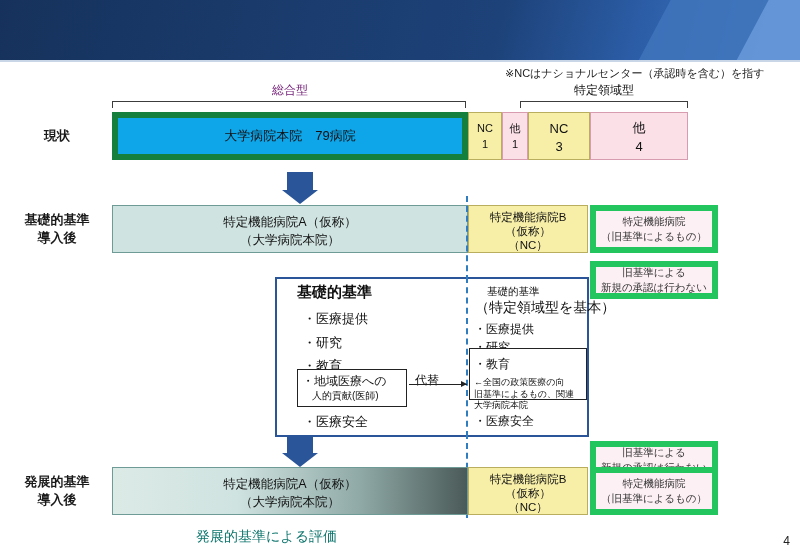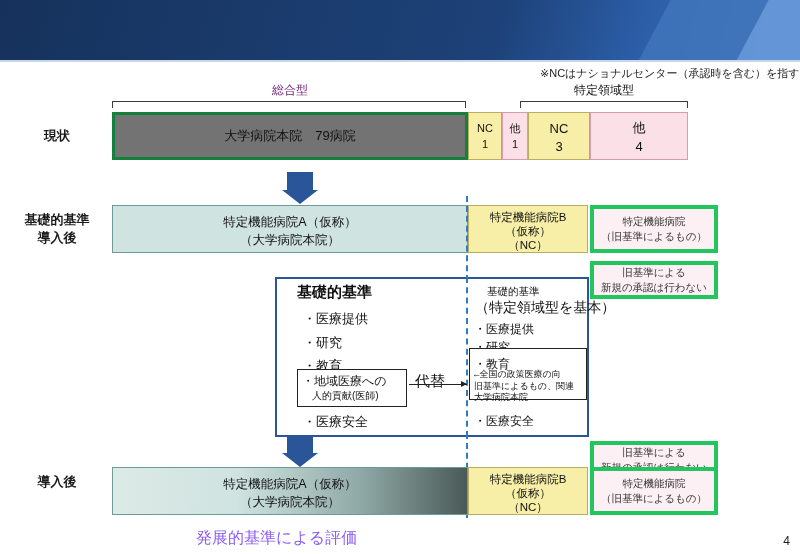--- a/index.html
+++ b/index.html
@@ -29,26 +29,26 @@
     white-space:nowrap;
   }
   #header-underline{
     position:absolute;left:0;top:60px;width:800px;height:2px;background:#c9d6e8;
   }
   
   .lbl{position:absolute;white-space:nowrap;}
   .ctr{display:flex;align-items:center;justify-content:center;text-align:center;}
   .box{position:absolute;box-sizing:border-box;}
   .note{
-    position:absolute;box-sizing:border-box;border:4px solid #22c55e;
+    position:absolute;box-sizing:border-box;border:6px solid #22c55e;
     background:#fdf0f4;color:#333;font-size:10.5px;line-height:1.45;
     display:flex;align-items:center;justify-content:center;text-align:center;
   }
   
-  #nc-note{position:absolute;left:505px;top:66px;font-size:11px;color:#222;margin-left:35px;}
+  #nc-note{position:absolute;left:505px;top:66px;font-size:11px;color:#222;}
   
   .brace{position:absolute;border-top:1px solid #3c3c3c;height:7px;
          border-left:1px solid #3c3c3c;border-right:1px solid #3c3c3c;box-sizing:border-box;}
   
   .rowlabel{position:absolute;font-size:13px;font-weight:bold;color:#1a1a1a;text-align:center;line-height:1.3;}
   
   .arrow{position:absolute;width:0;height:0;}
   .arrowstem{position:absolute;background:#2a5699;}
   
   #dashline{
@@ -59,52 +59,52 @@
   #criteria-panel{
     position:absolute;left:275px;top:277px;width:314px;height:160px;
     border:2px solid #2a5699;box-sizing:border-box;background:#fff;
   }
   #criteria-divider{position:absolute;left:466px;top:277px;height:160px;border-left:2px dashed #2f7dc0;}
   .crit-left{position:absolute;font-size:13px;color:#111;}
   .crit-right{position:absolute;font-size:11px;color:#111;}
   #subbox{
     position:absolute;left:469px;top:348px;width:118px;height:52px;
     border:1px solid #222;box-sizing:border-box;background:#fff;
-    font-size:9px;line-height:1.3;color:#111;padding:7px 4px;font-family:Liberation Mono, monospace;
+    font-size:9px;line-height:1.3;color:#111;padding:14px 4px;
   }
   #contrib-box{
     position:absolute;left:297px;top:369px;width:110px;height:38px;
     border:1px solid #222;box-sizing:border-box;background:#fff;
   }
-  #daitai{position:absolute;left:415px;top:372px;font-size:15px;color:#111;}
+  #daitai{position:absolute;left:415px;top:372px;font-size:12px;color:#111;}
   #daitai-arrow{position:absolute;left:409px;top:384px;width:58px;height:1px;background:#222;}
   #daitai-arrow:after{content:"";position:absolute;right:0;top:-3px;border-left:6px solid #222;border-top:3.5px solid transparent;border-bottom:3.5px solid transparent;}
   #pagenum{position:absolute;right:10px;bottom:6px;font-size:12px;color:#222;}
-  #eval-label{position:absolute;left:196px;top:528px;font-size:16px;color:#8b5cf6;}
+  #eval-label{position:absolute;left:196px;top:528px;font-size:14px;color:#0f766e;}
 </style>
 </head>
 <body>
 
 <div id="header">
   <div class="slash1"></div>
   <div class="slash2"></div>
 </div>
 <div id="header-underline"></div>
 
 <div id="nc-note">※NCはナショナルセンター（承認時を含む）を指す</div>
 
 <div class="brace" style="left:112px;top:101px;width:354px;"></div>
 <div class="lbl ctr" style="left:260px;top:82px;width:60px;height:16px;font-size:12px;color:#701a75;">総合型</div>
 
 <div class="brace" style="left:520px;top:101px;width:168px;"></div>
 <div class="lbl ctr" style="left:562px;top:82px;width:84px;height:16px;font-size:12px;color:#111;">特定領域型</div>
 
 <div class="rowlabel" style="left:14px;top:128px;width:86px;">現状</div>
 
-<div class="box ctr" style="left:112px;top:112px;width:356px;height:48px;background:#737373;border:3px solid #15803d;font-size:13px;color:#111;">大学病院本院　79病院</div>
+<div class="box ctr" style="left:112px;top:112px;width:356px;height:48px;background:#0ea5e9;border:6px solid #15803d;font-size:13px;color:#111;">大学病院本院　79病院</div>
 
 <div class="box" style="left:468px;top:112px;width:34px;height:48px;background:#f7efa8;border:1px solid #b9ad5e;">
   <div class="ctr" style="position:absolute;left:0;top:8px;width:100%;height:14px;font-size:11px;color:#111;">NC</div>
   <div class="ctr" style="position:absolute;left:0;top:24px;width:100%;height:14px;font-size:11px;color:#111;">1</div>
 </div>
 
 <div class="box" style="left:502px;top:112px;width:26px;height:48px;background:#fbe0e8;border:1px solid #d79cb0;">
   <div class="ctr" style="position:absolute;left:0;top:8px;width:100%;height:14px;font-size:11px;color:#111;">他</div>
   <div class="ctr" style="position:absolute;left:0;top:24px;width:100%;height:14px;font-size:11px;color:#111;">1</div>
 </div>
@@ -185,20 +185,21 @@
 
 <div class="arrowstem" style="left:287px;top:437px;width:26px;height:16px;"></div>
 <div class="arrow" style="left:282px;top:453px;border-left:18px solid transparent;border-right:18px solid transparent;border-top:14px solid #2a5699;"></div>
 
 <div class="note" style="left:590px;top:441px;width:128px;height:38px;flex-direction:column;">
   <div>旧基準による</div>
   <div>新規の承認は行わない</div>
 </div>
 
 <div class="rowlabel" style="left:6px;top:473px;width:102px;line-height:1.35;">
+  <div>発展的基準</div>
   <div>導入後</div>
 </div>
 
 <div class="box" style="left:112px;top:467px;width:356px;height:48px;border:1px solid #6f9b96;background:linear-gradient(90deg,#dceae6 0%,#cfe3e0 35%,#8fa9a6 70%,#4a5a58 100%);">
   <div class="ctr" style="position:absolute;left:0;top:8px;width:100%;height:16px;font-size:12.5px;color:#111;">特定機能病院A（仮称）</div>
   <div class="ctr" style="position:absolute;left:0;top:26px;width:100%;height:16px;font-size:12.5px;color:#111;">（大学病院本院）</div>
 </div>
 
 <div class="box" style="left:468px;top:467px;width:120px;height:48px;background:#f7efa8;border:1px solid #b9ad5e;">
   <div class="ctr" style="position:absolute;left:0;top:4px;width:100%;height:14px;font-size:11.5px;color:#111;">特定機能病院B</div>

